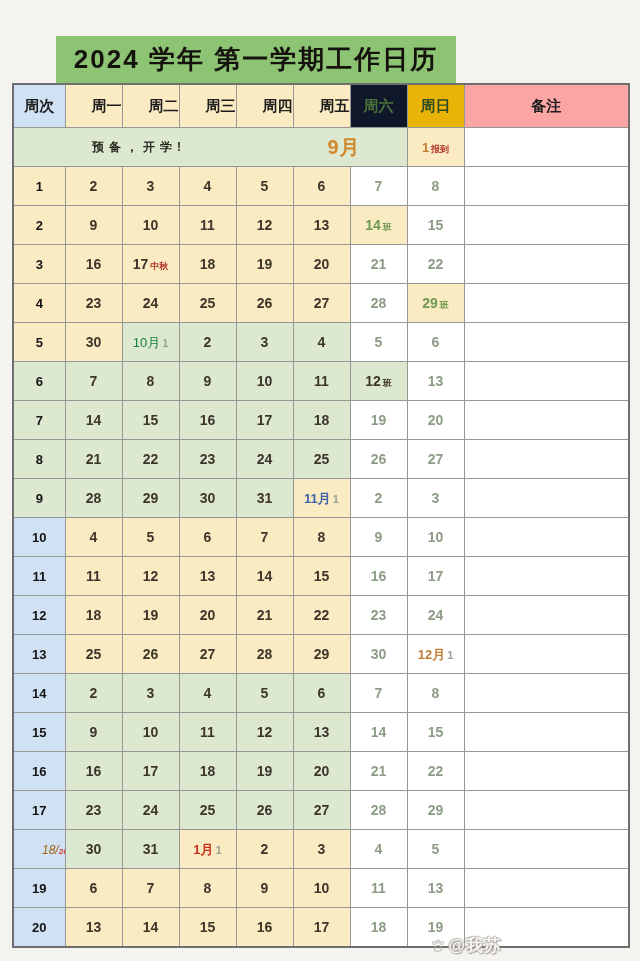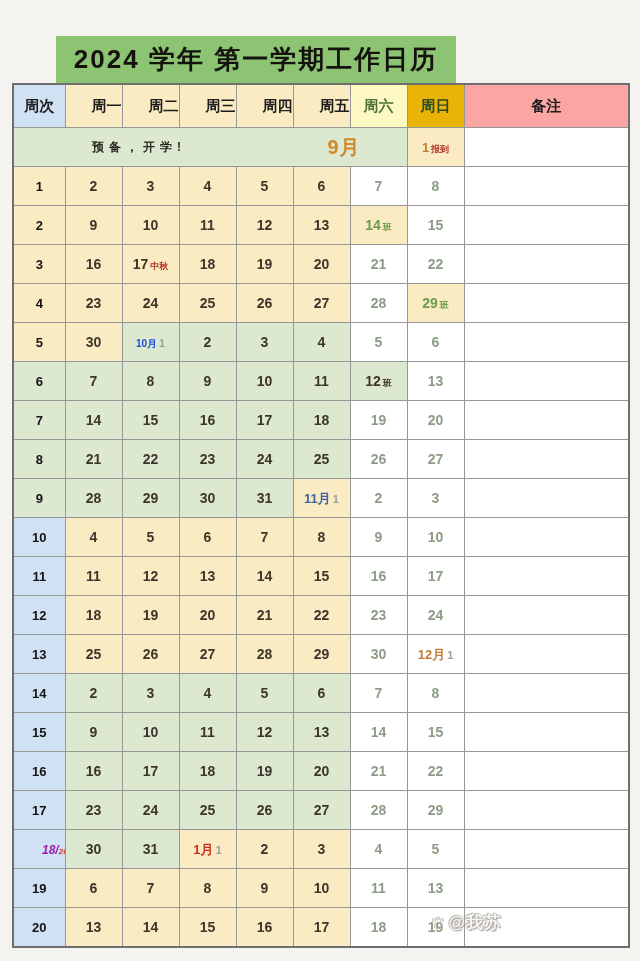--- a/index.html
+++ b/index.html
@@ -10,46 +10,46 @@
   .subtitle{text-align:right;margin:5px 14px 4px 0;font-size:12px;color:#2b2b2b;font-weight:600;letter-spacing:0.5px;}
   table{border-collapse:collapse;table-layout:fixed;width:616px;margin:0 12px;border:2px solid #6e6e6e;}
   col.c-wk{width:52px;}
   col.c-day{width:57px;}
   col.c-rm{width:165px;}
   th,td{border:1px solid #979797;text-align:center;vertical-align:middle;padding:0;white-space:nowrap;overflow:hidden;}
   th{height:42px;font-size:15px;font-weight:700;color:#1c1c1c;}
   tbody td{height:38px;}
   .h-blue{background:#cfe1f2;}
   .h-yel{background:#fbebc3;text-align:right;}
-  .h-sat{background:#fef9c3;color:#4c7339;}
+  .h-sat{background:#0f172a;color:#4c7339;}
   .h-sun{background:#eab308;color:#2c4a20;}
   .h-pink{background:#fca5a5;}
   .bg-y{background:#fbebc3;}
   .bg-g{background:#dce9d0;}
   .bg-w{background:#ffffff;}
   .bg-b{background:#cfe1f2;}
   .num{color:#3d352a;font-weight:700;font-size:14px;}
   .num-sm{color:#3d352a;font-weight:700;font-size:9px;margin-left:2px;}
   .wknd{color:#8c9c86;font-weight:600;font-size:14px;}
   .wnum{color:#141414;font-weight:700;font-size:13px;}
   .green{color:#6d9a50;font-weight:700;font-size:14px;}
   .green-sm{color:#6d9a50;font-weight:700;font-size:9px;margin-left:2px;}
   .red-sm{color:#b0372a;font-weight:700;font-size:9px;margin-left:2px;}
   .red{color:#cd2e1e;font-weight:700;font-size:13px;}
   .blue{color:#3c66a8;font-weight:700;font-size:13px;}
   .orange{color:#c07c33;font-weight:700;font-size:13px;}
-  .gold{color:#1d4ed8;font-weight:700;font-size:10px;}
+  .gold{color:#15803d;font-weight:400;font-size:13px;}
   .gray-sm{color:#9aa096;font-weight:600;font-size:11px;margin-left:2px;}
-  .red-hand{color:#a21caf;font-weight:700;font-size:12px;font-style:italic;margin-left:28px;}
+  .red-hand{color:#a16207;font-weight:400;font-size:12px;font-style:italic;margin-left:28px;}
   .red-hand-sm{color:#d8312a;font-weight:700;font-size:8px;font-style:italic;}
   .orange-num{color:#c07c33;font-weight:700;font-size:13px;}
   .sep-main{position:relative;}
   .hand{position:absolute;left:78px;top:50%;transform:translateY(-50%);font-size:12px;font-weight:700;letter-spacing:5px;color:#2a2a22;}
   .month-label{position:absolute;right:46px;top:50%;transform:translateY(-50%);font-size:20px;font-weight:700;color:#d0882b;letter-spacing:1px;}
-  .watermark{position:absolute;right:10px;bottom:27px;display:flex;align-items:center;gap:2px;
+  .watermark{position:absolute;right:10px;bottom:4px;display:flex;align-items:center;gap:2px;
     color:rgba(255,255,255,0.9);font-size:17px;font-weight:700;letter-spacing:1px;
     text-shadow:0 0 1px #a9a49c, 0 0 2px #a9a49c, 1px 1px 1px #a9a49c, -1px -1px 1px #c6c1b9;}
   .paw{opacity:0.75;}
 </style>
 </head>
 <body>
 
 <div class="page">
   <div class="title-wrap">
     <span class="title">2024 学年 第一学期工作日历</span>

